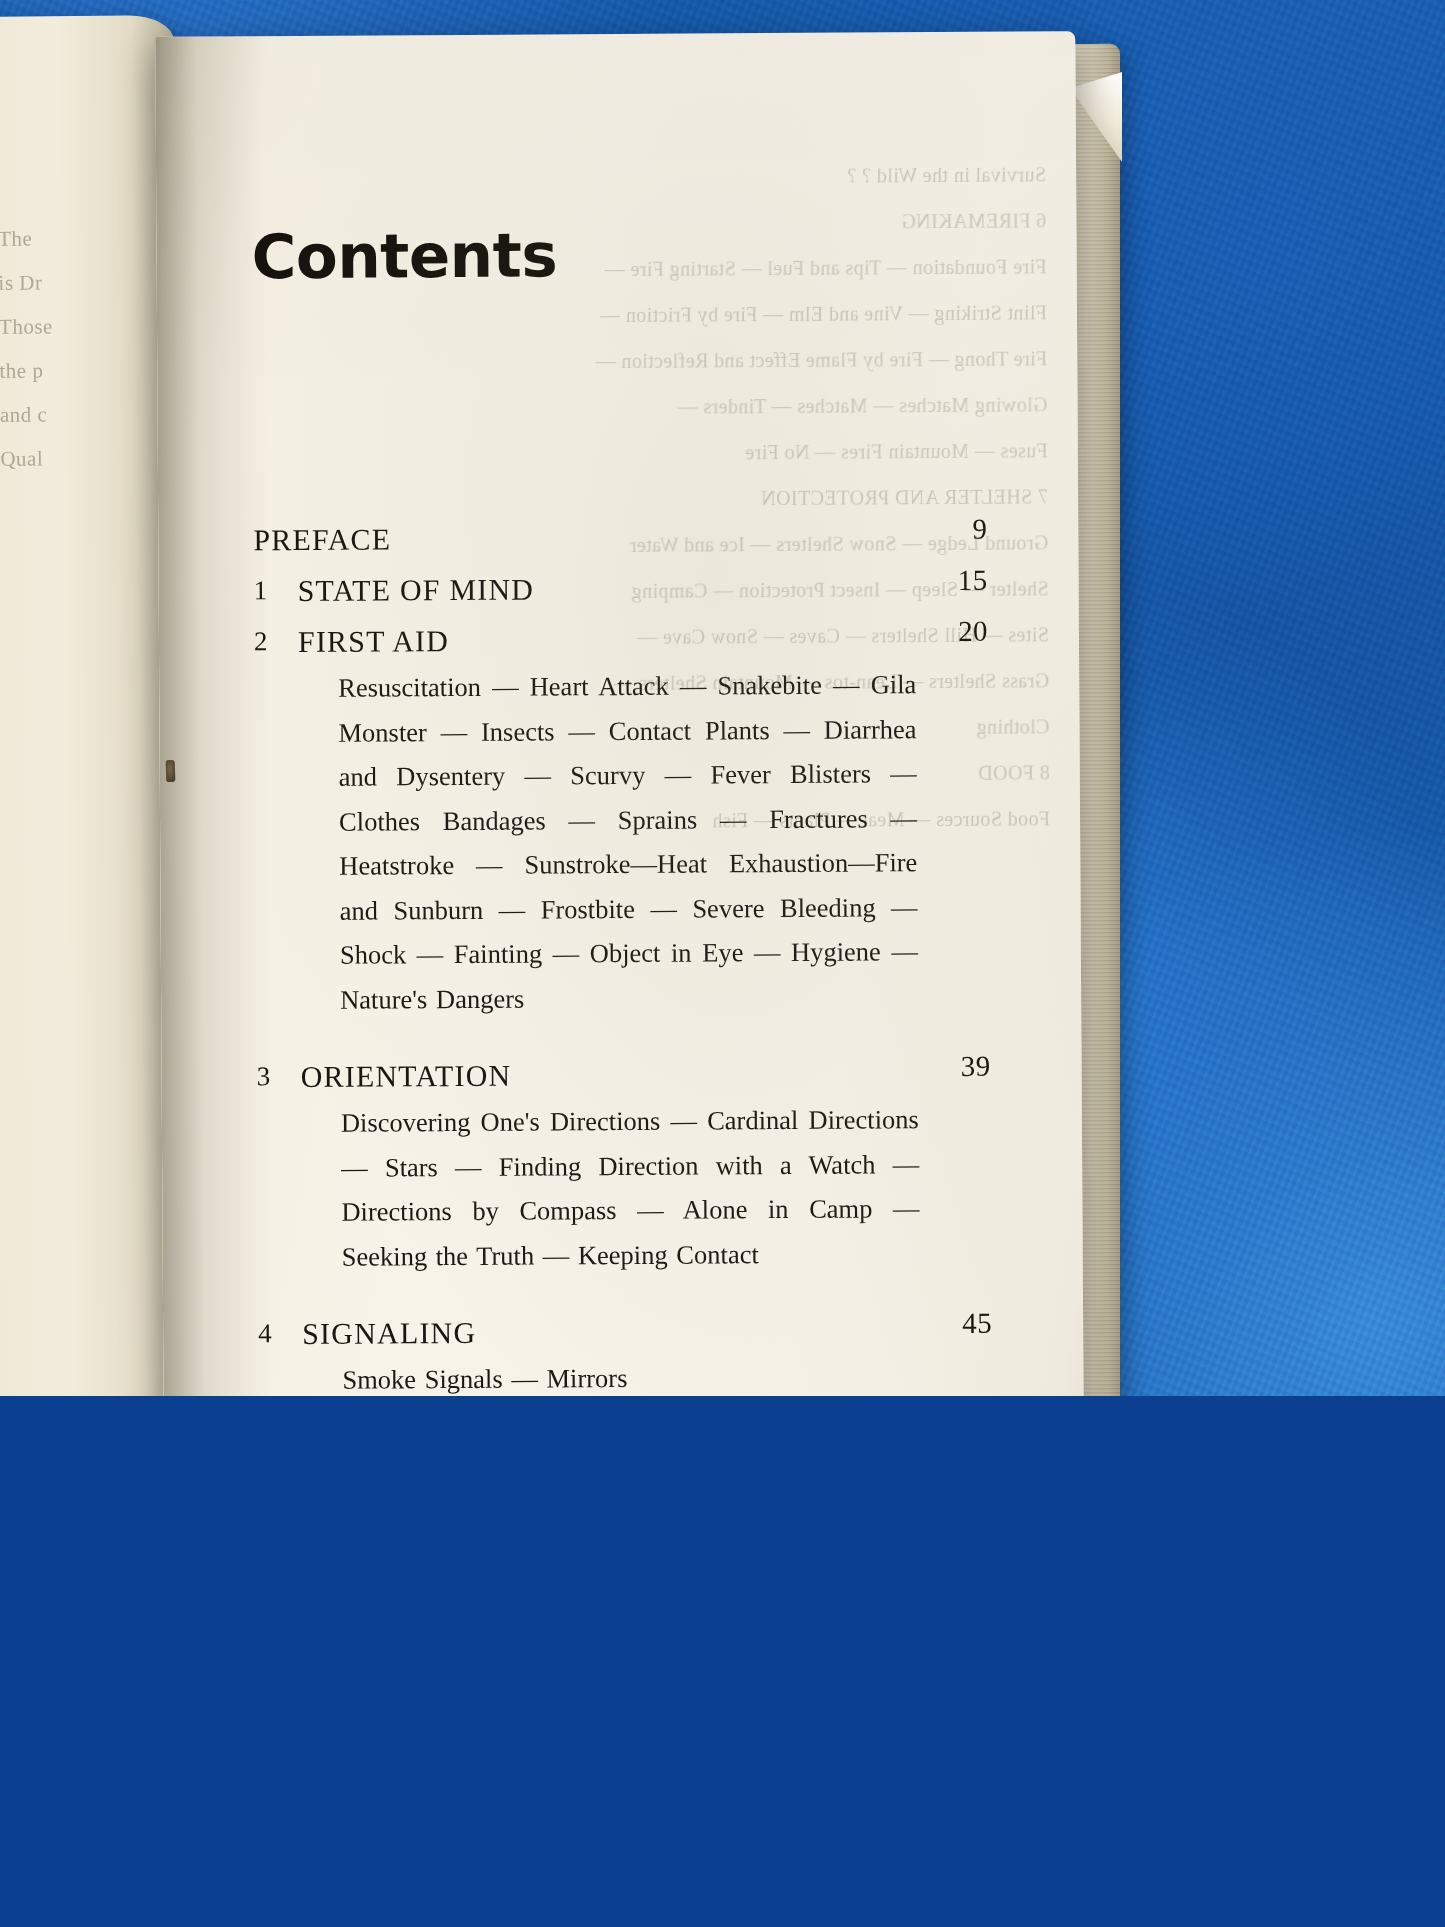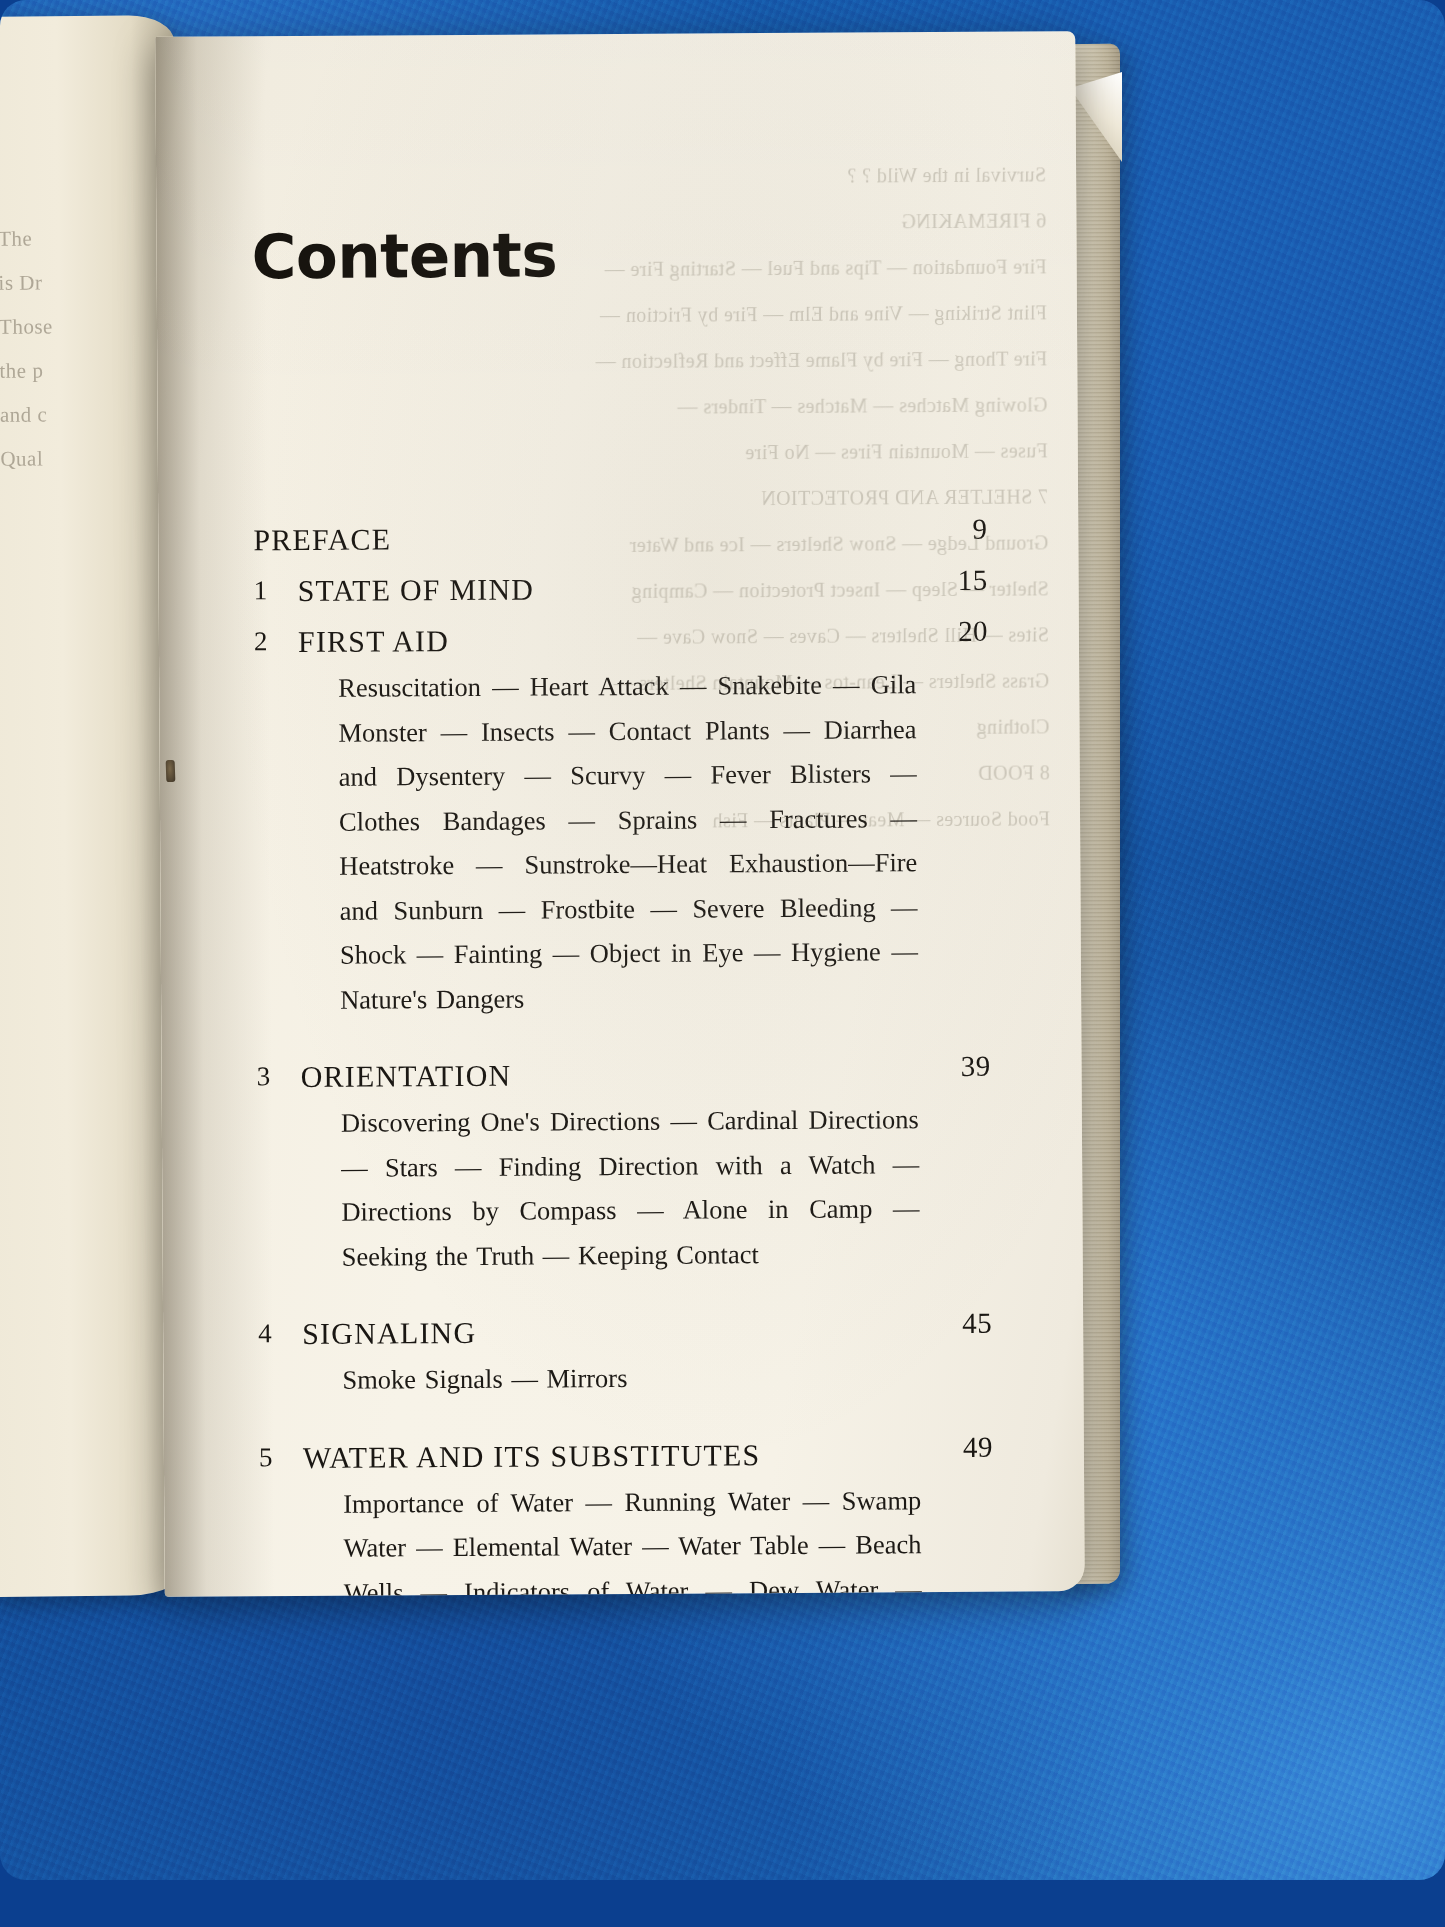--- a/index.html
+++ b/index.html
@@ -3,24 +3,23 @@
 <meta charset="utf-8">
 <style>
   html, body {
     margin: 0;
     padding: 0;
     background: #0b3f8f;
   }
   #page {
     position: relative;
     width: 1445px;
-    height: 1880px;
+    height: 1396px;
     overflow: hidden;
     font-family: "Liberation Serif", serif;
-    border-radius: 26px;
   }
 
   
   .backdrop {
     position: absolute;
     inset: 0;
     background:
       radial-gradient(circle at 12% 8%, #2a74c9 0%, rgba(42,116,201,0) 28%),
       radial-gradient(circle at 88% 18%, #1b5fb4 0%, rgba(27,95,180,0) 32%),
       radial-gradient(circle at 72% 72%, #2b7ad0 0%, rgba(43,122,208,0) 30%),

